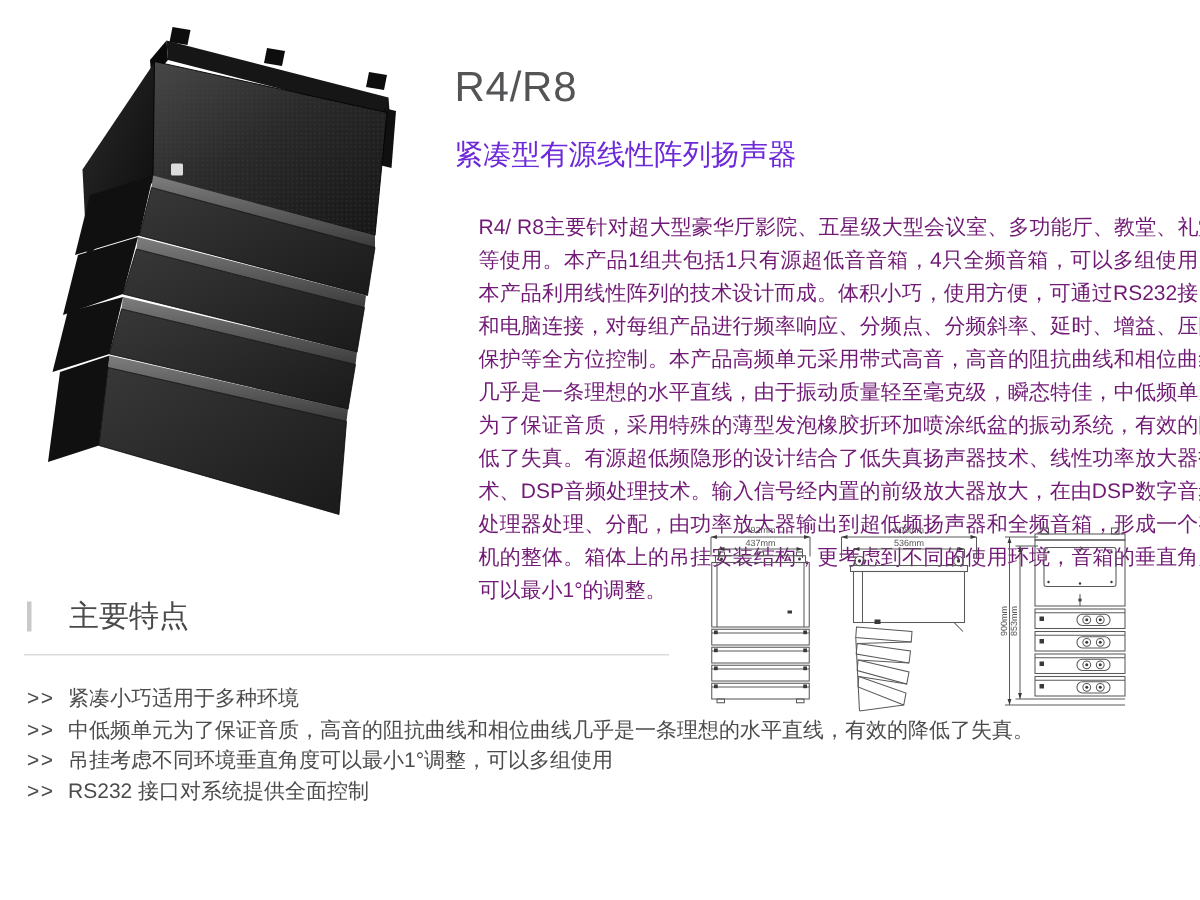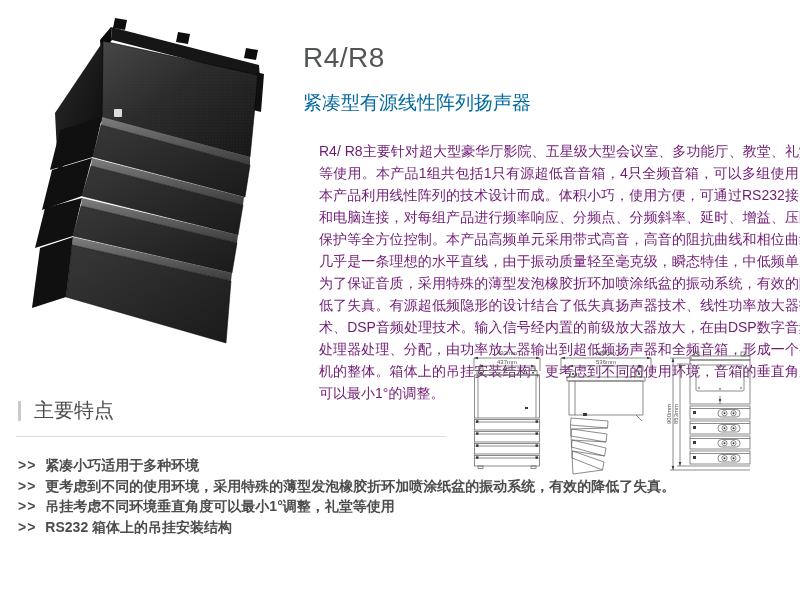--- a/index.html
+++ b/index.html
@@ -7,43 +7,43 @@
     position:relative; width:800px; height:539px; background:#fff;
     font-family:"Liberation Sans","DejaVu Sans",sans-serif; overflow:hidden;
   }
   .photo { position:absolute; left:20px; top:10px; width:280px; height:340px; }
   .model {
     position:absolute; left:303px; top:42px; margin:0;
     font-size:28px; font-weight:400; color:#535456; letter-spacing:.5px;
   }
   .subtitle {
     position:absolute; left:303px; top:90px; margin:0;
-    font-size:19px; font-weight:400; color:#0369a1;
+    font-size:19px; font-weight:400; color:#6d28d9;
   }
   .desc {
     position:absolute; left:303px; top:124px; width:494px; margin:16px;
     font-size:14px; line-height:22px; color:#701a75; text-align:justify;
   }
   .drawings {
     position:absolute; left:468px; top:348px;
     display:flex; gap:10px; align-items:flex-start;
   }
   .draw .ln { stroke:#5a5a5a; stroke-width:.7; fill:none; }
   .draw .fl { fill:#3a3a3a; stroke:none; }
   .draw text { font-size:6px; fill:#555; font-family:"Liberation Sans","DejaVu Sans",sans-serif; }
   .f-header {
     position:absolute; left:18px; top:397px;
-    display:flex; align-items:center; gap:13px;
+    display:flex; align-items:center; gap:25px;
     font-size:20px; color:#4a4a4a;
   }
   .accent-bar { width:3px; height:20px; background:#c9c9c9; }
   .divider { position:absolute; left:16px; top:436px; width:430px; height:1px; background:#dcdcdc; }
   .features {
     position:absolute; left:18px; top:455px; margin:0; padding:0;
-    list-style:none; font-size:14px; color:#4c4c4c;font-weight:bold;
+    list-style:none; font-size:14px; color:#4c4c4c;
   }
   .features li { line-height:20.5px; white-space:pre-wrap; }
   .pfx { margin-right:9px; letter-spacing:1px; }
 </style>
 </head>
 <body>
 
 <div class="page">
 
   <div class="photo">
@@ -262,18 +262,18 @@
   </div>
 
   <div class="f-header">
     <span class="accent-bar"></span>
     <span>主要特点</span>
   </div>
   <div class="divider"></div>
 
   <ul class="features">
     <li><span class="pfx">&gt;&gt;</span><span>紧凑小巧适用于多种环境</span></li>
-    <li><span class="pfx">&gt;&gt;</span><span>更考虑到不同的使用环境，采用特殊的薄型发泡橡胶折环加喷涂纸盆的振动系统，有效的降低了失真。</span></li>
-    <li><span class="pfx">&gt;&gt;</span><span>吊挂考虑不同环境垂直角度可以最小1°调整，礼堂等使用</span></li>
-    <li><span class="pfx">&gt;&gt;</span><span>RS232 箱体上的吊挂安装结构</span></li>
+    <li><span class="pfx">&gt;&gt;</span><span>中低频单元为了保证音质，高音的阻抗曲线和相位曲线几乎是一条理想的水平直线，有效的降低了失真。</span></li>
+    <li><span class="pfx">&gt;&gt;</span><span>吊挂考虑不同环境垂直角度可以最小1°调整，可以多组使用</span></li>
+    <li><span class="pfx">&gt;&gt;</span><span>RS232 接口对系统提供全面控制</span></li>
   </ul>
 
 </div>
 
 </body></html>

